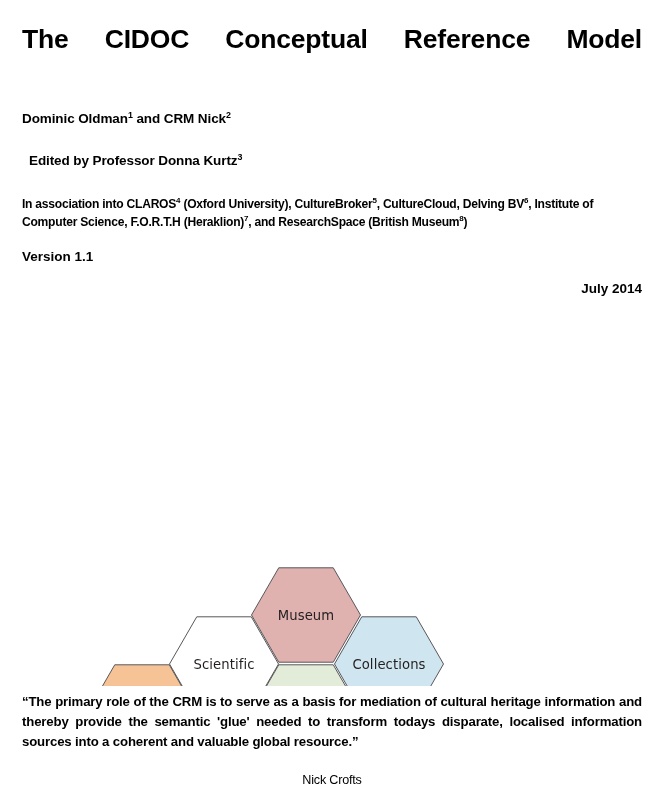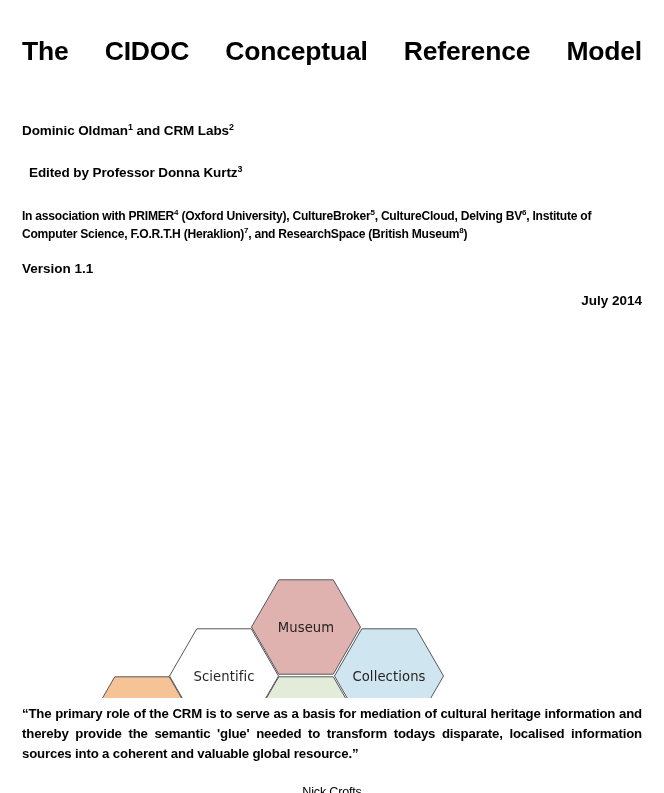--- a/index.html
+++ b/index.html
@@ -13,21 +13,21 @@
     font-family: "Liberation Sans", sans-serif;
     color: #000000;
     position: relative;
     overflow: hidden;
   }
   .page {
     position: relative;
     width: 664px;
     height: 793px;
     box-sizing: border-box;
-    padding: 16px 22px;
+    padding: 4px 22px;
   }
   .doc-title {
     font-size: 26.5px;
     font-weight: bold;
     line-height: 1.26;
     letter-spacing: -0.2px;
     text-align: justify;
     margin: 0;
     padding-top: 19px;
   }
@@ -119,25 +119,25 @@
 </style>
 </head>
 <body>
 
 <div class="page">
 
   <h1 class="doc-title">
     <span class="ln1">The CIDOC Conceptual Reference Model</span>
   </h1>
 
-  <p class="authors"><span>Dominic Oldman</span><sup>1</sup><span> and CRM Labs</span><sup>2</sup></p>
+  <p class="authors"><span>Dominic Oldman</span><sup>1</sup><span> and CRM Nick</span><sup>2</sup></p>
 
   <p class="editor"><span>Edited by Professor Donna Kurtz</span><sup>3</sup></p>
 
-  <p class="assoc"><span>In association with PRIMER</span><sup>4</sup><span> (Oxford University), CultureBroker</span><sup>5</sup><span>, CultureCloud, Delving BV</span><sup>6</sup><span>, Institute of Computer Science, F.O.R.T.H (Heraklion)</span><sup>7</sup><span>, and ResearchSpace (British Museum</span><sup>8</sup><span>)</span></p>
+  <p class="assoc"><span>In association into CLAROS</span><sup>4</sup><span> (Oxford University), CultureBroker</span><sup>5</sup><span>, CultureCloud, Delving BV</span><sup>6</sup><span>, Institute of Computer Science, F.O.R.T.H (Heraklion)</span><sup>7</sup><span>, and ResearchSpace (British Museum</span><sup>8</sup><span>)</span></p>
 
   <p class="version">Version 1.1</p>
 
   <p class="date">July 2014</p>
 
   <div class="hex-wrap">
     <svg class="hex-svg" width="664" height="390" viewBox="0 22 664 390">
       <g id="hex-cells">
           <g>
             <polygon points="251.50,341.00 278.75,293.80 333.25,293.80 360.50,341.00 333.25,388.20 278.75,388.20" fill="#dfb2b0" stroke="#58585b" stroke-width="1" stroke-linejoin="miter"></polygon>

